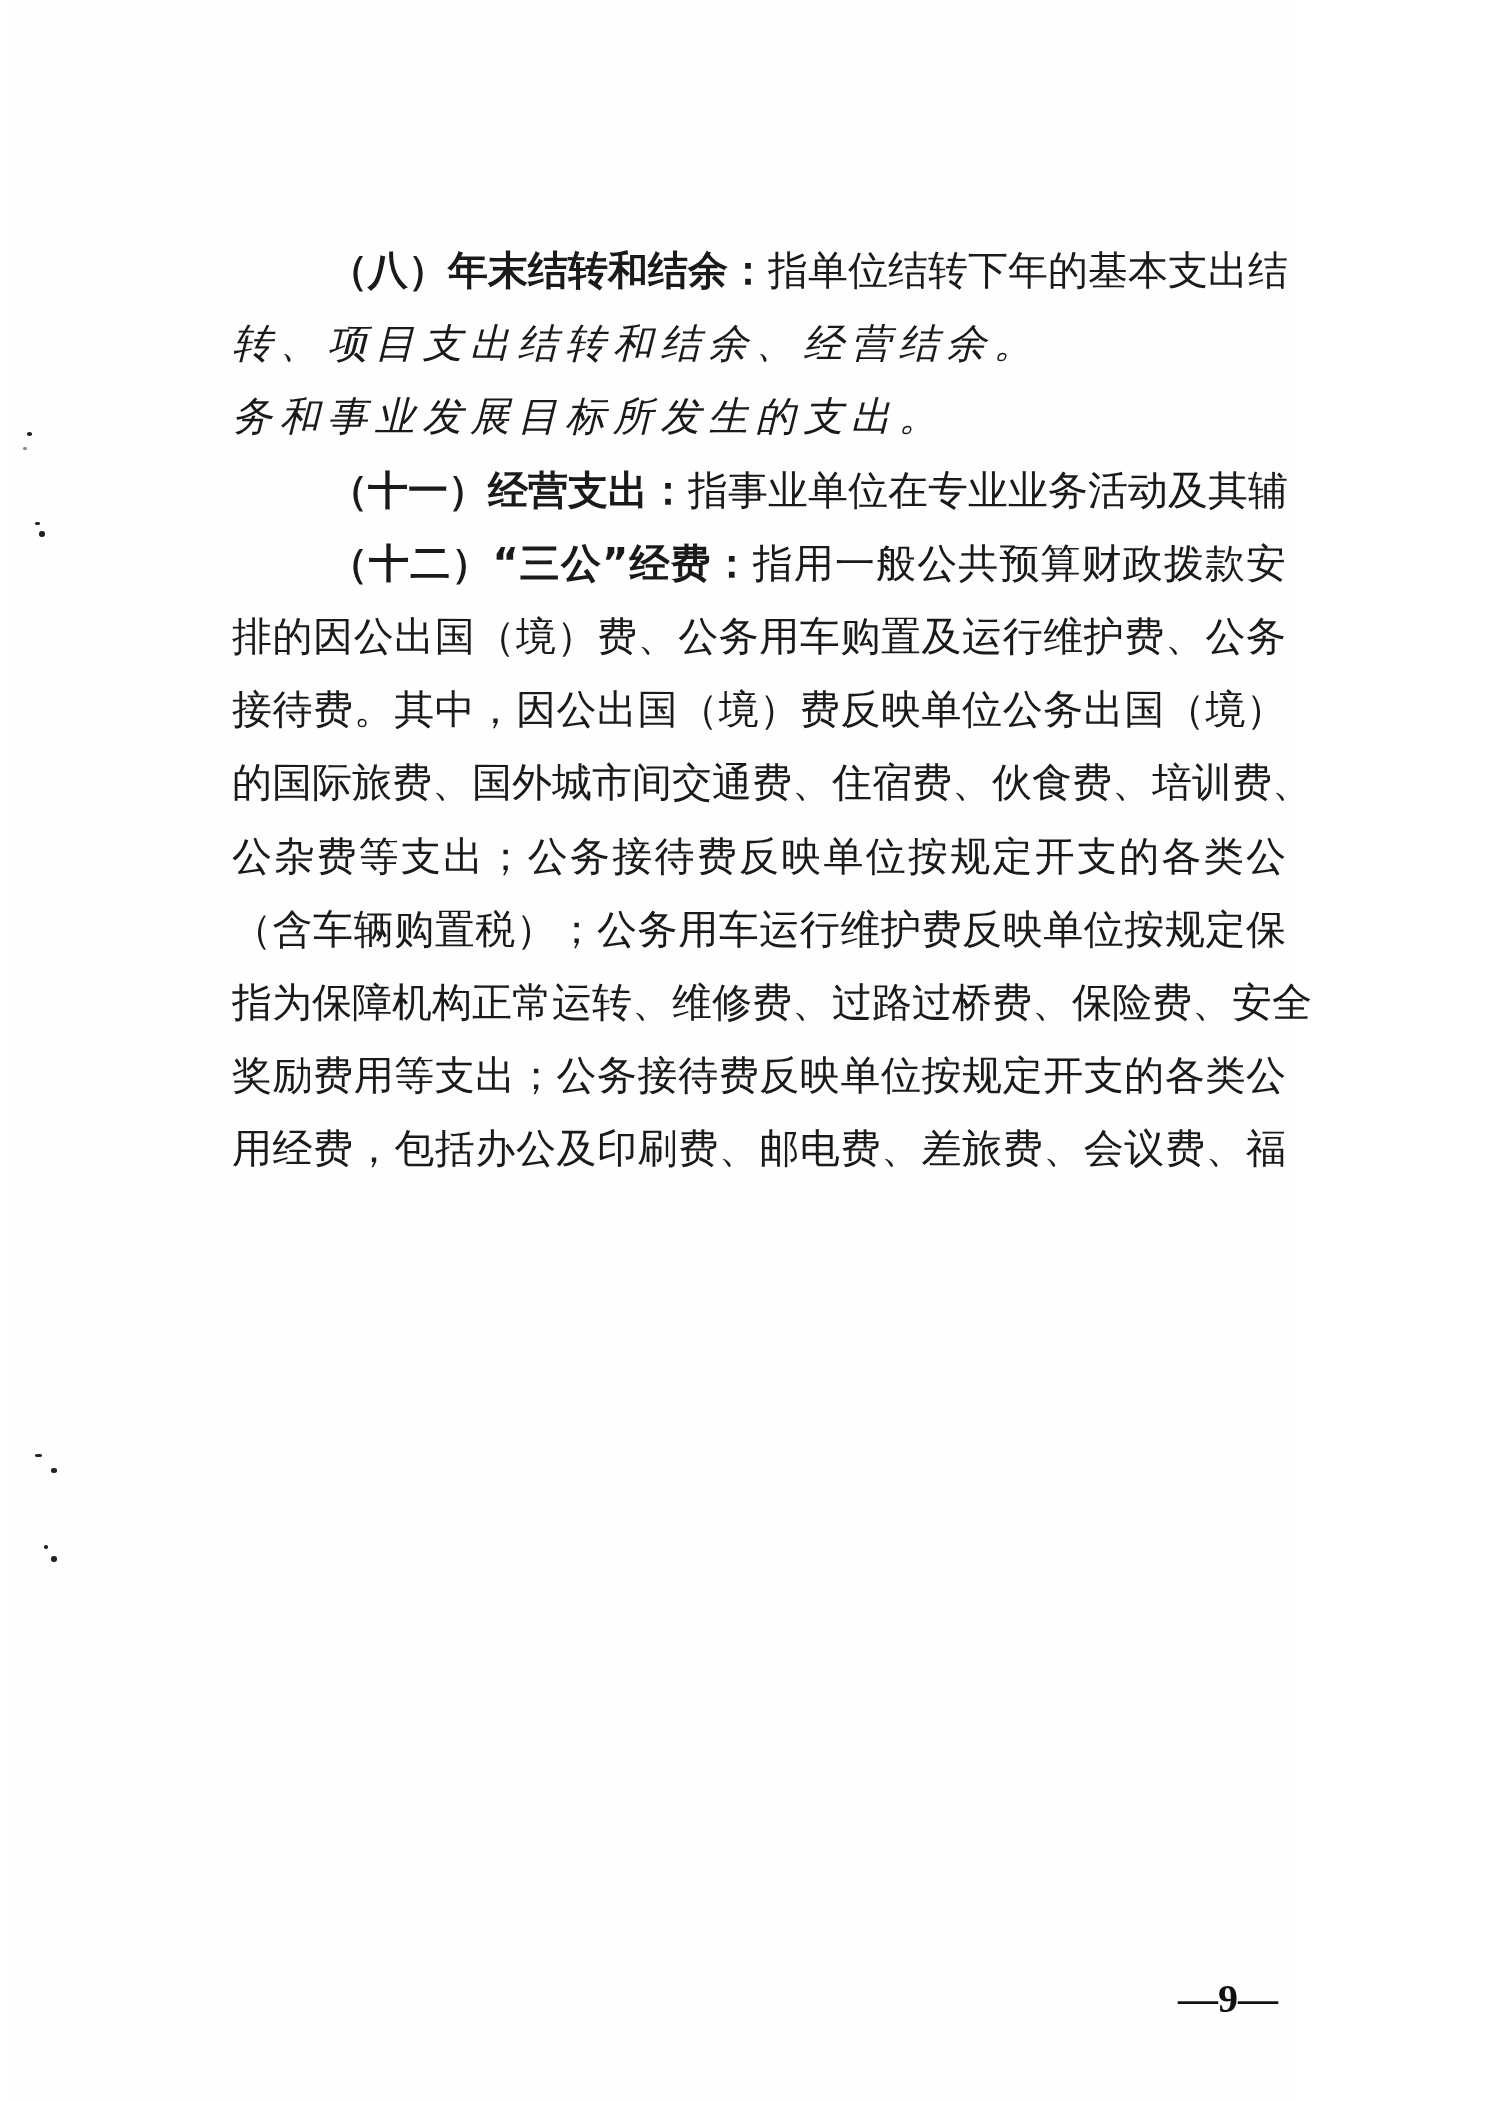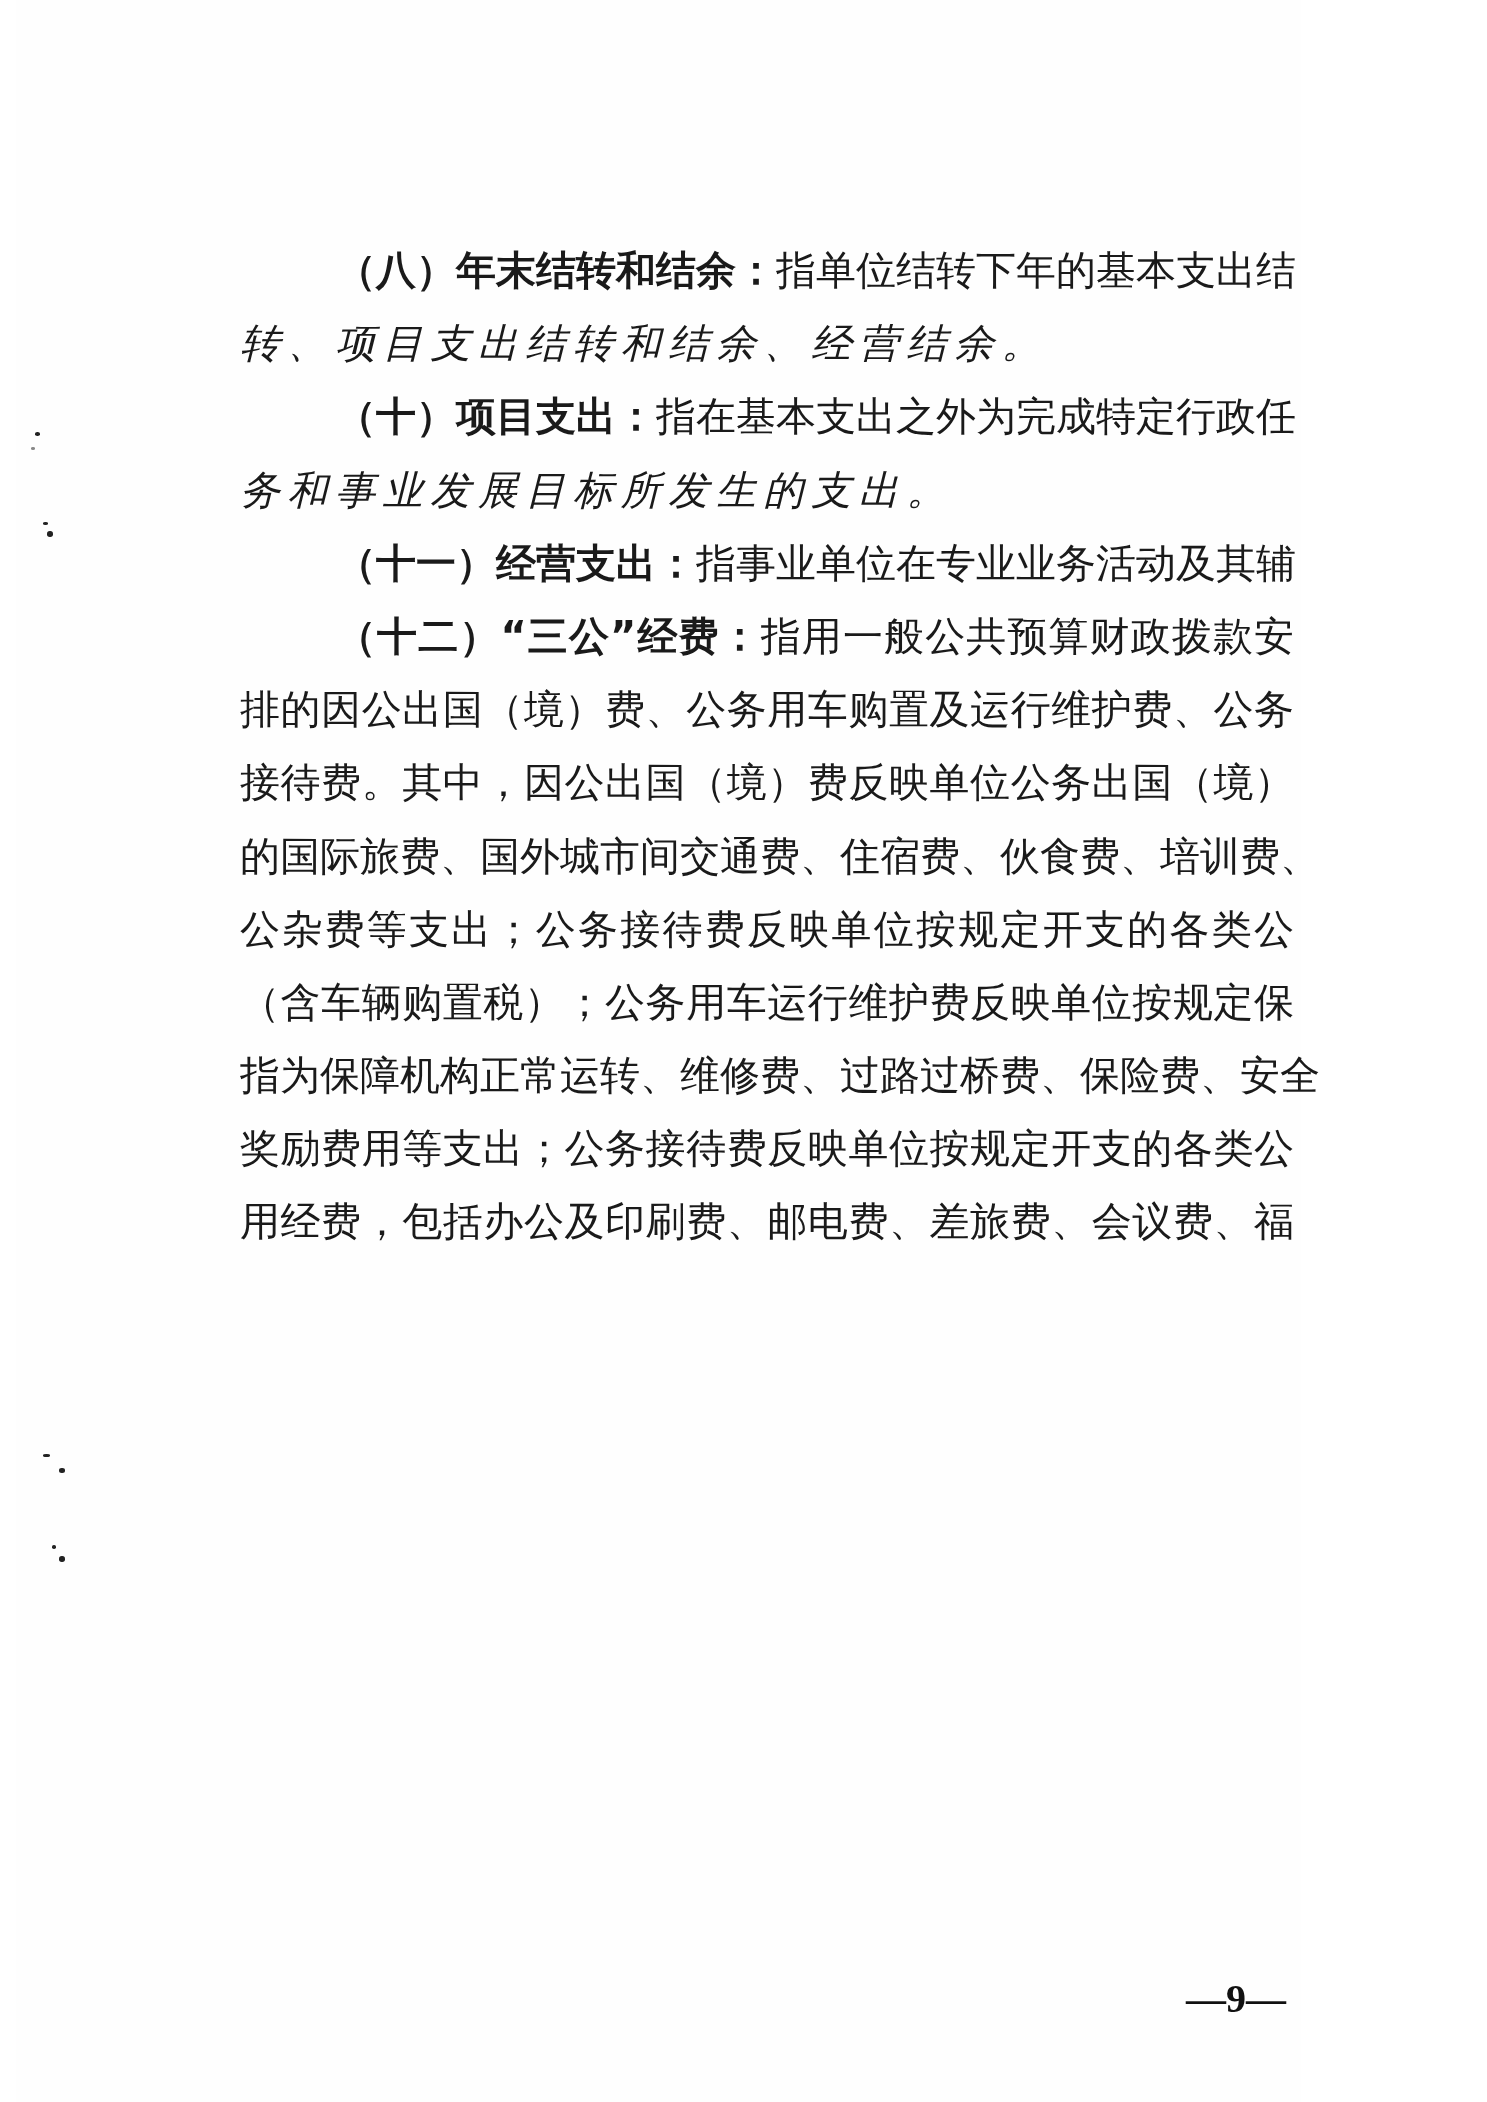--- a/index.html
+++ b/index.html
@@ -1,17 +1,17 @@
 <!DOCTYPE html>
 <html><head>
 <meta charset="utf-8">
 <style>
   html, body { margin: 0; padding: 0; background: #ffffff; }
   body { width: 1487px; height: 2102px; position: relative; overflow: hidden; }
-  .page { position: absolute; left: 16px; top: 0; width: 1285px; height: 2102px; background: #fefefe; }
+  .page { position: absolute; left: 8px; top: 0; width: 1285px; height: 2102px; background: #fefefe; }
   .body-text {
     position: absolute; left: 224px; top: 234px; width: 1054px;
     font-family: "DejaVu Serif", "Liberation Serif", serif;
     font-size: 40px; color: #1a1a1a; line-height: 73.2px;
   }
   .line { display: block; height: 73.2px; white-space: nowrap; text-align: justify; text-align-last: justify; overflow: visible; }
   .line.indent { padding-left: 96px; }
   .line.last { text-align-last: left; letter-spacing: 7.6px; font-style: italic; }
   .term { font-weight: bold; font-family: "DejaVu Sans", "Liberation Sans", sans-serif; }
   .page-number {
@@ -36,21 +36,20 @@
 
   <div class="body-text">
 
     <div>
       <span class="line indent"><span class="term">（八）年末结转和结余：</span><span>指单位结转下年的基本支出结</span></span>
       <span class="line last">转、项目支出结转和结余、经营结余。</span>
     </div>
 
 
     <div>
-      <span class="line indent"><span class="term">（十）项目支出：</span><span>指在基本支出之外为完成特定行政任</span></span>
       <span class="line last">务和事业发展目标所发生的支出。</span>
     </div>
 
     <div>
       <span class="line indent"><span class="term">（十一）经营支出：</span><span>指事业单位在专业业务活动及其辅</span></span>
     </div>
 
     <div>
       <span class="line indent"><span class="term">（十二）“三公”经费：</span><span>指用一般公共预算财政拨款安</span></span>
       <span class="line">排的因公出国（境）费、公务用车购置及运行维护费、公务</span>

